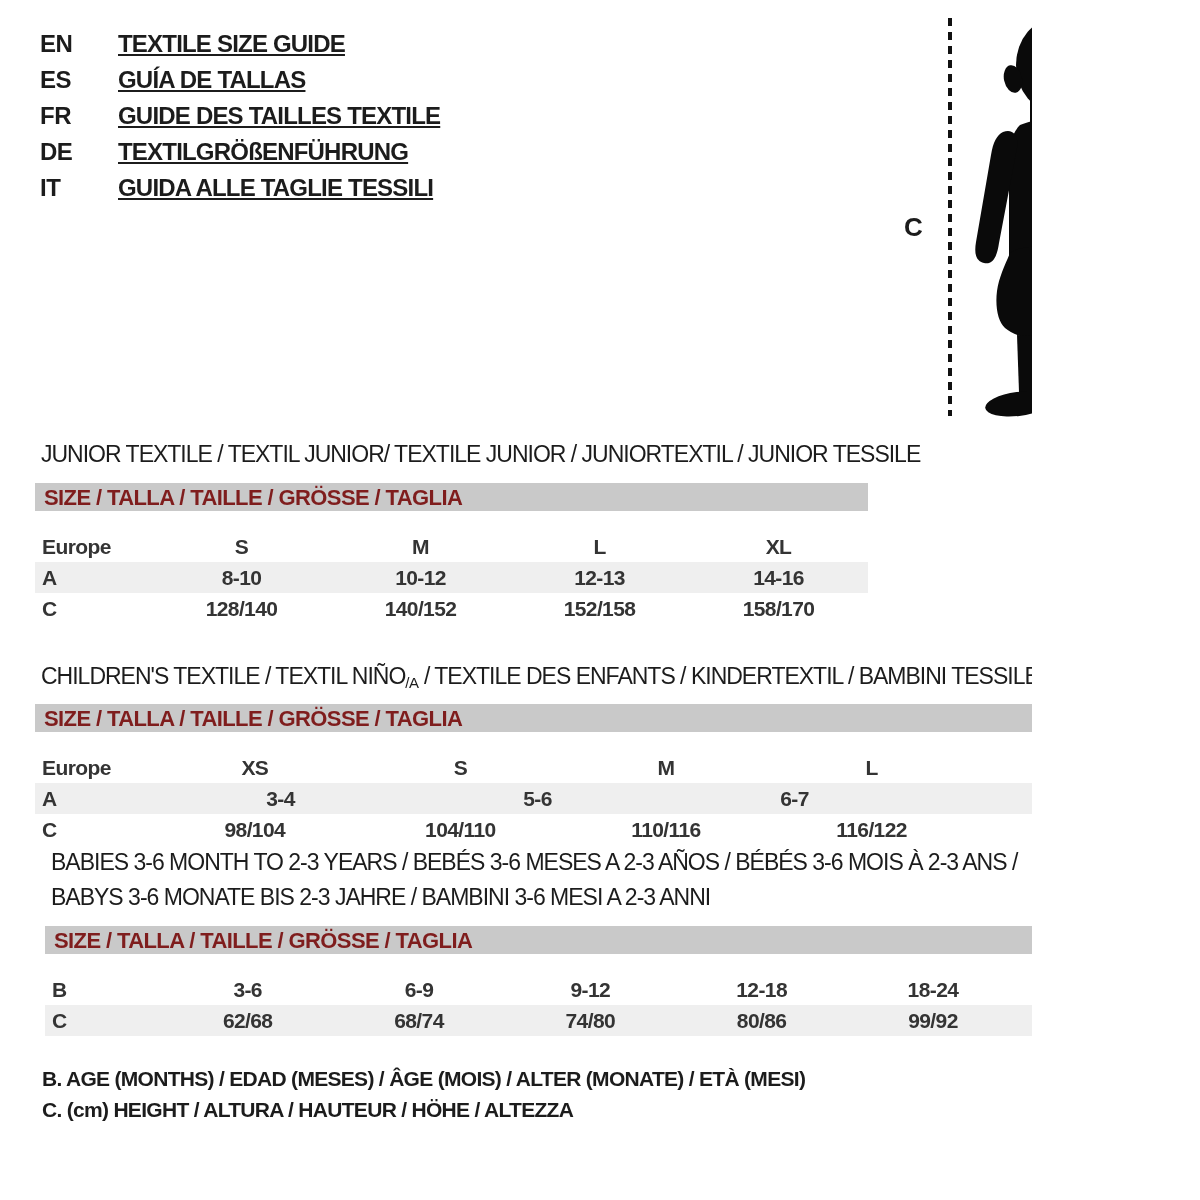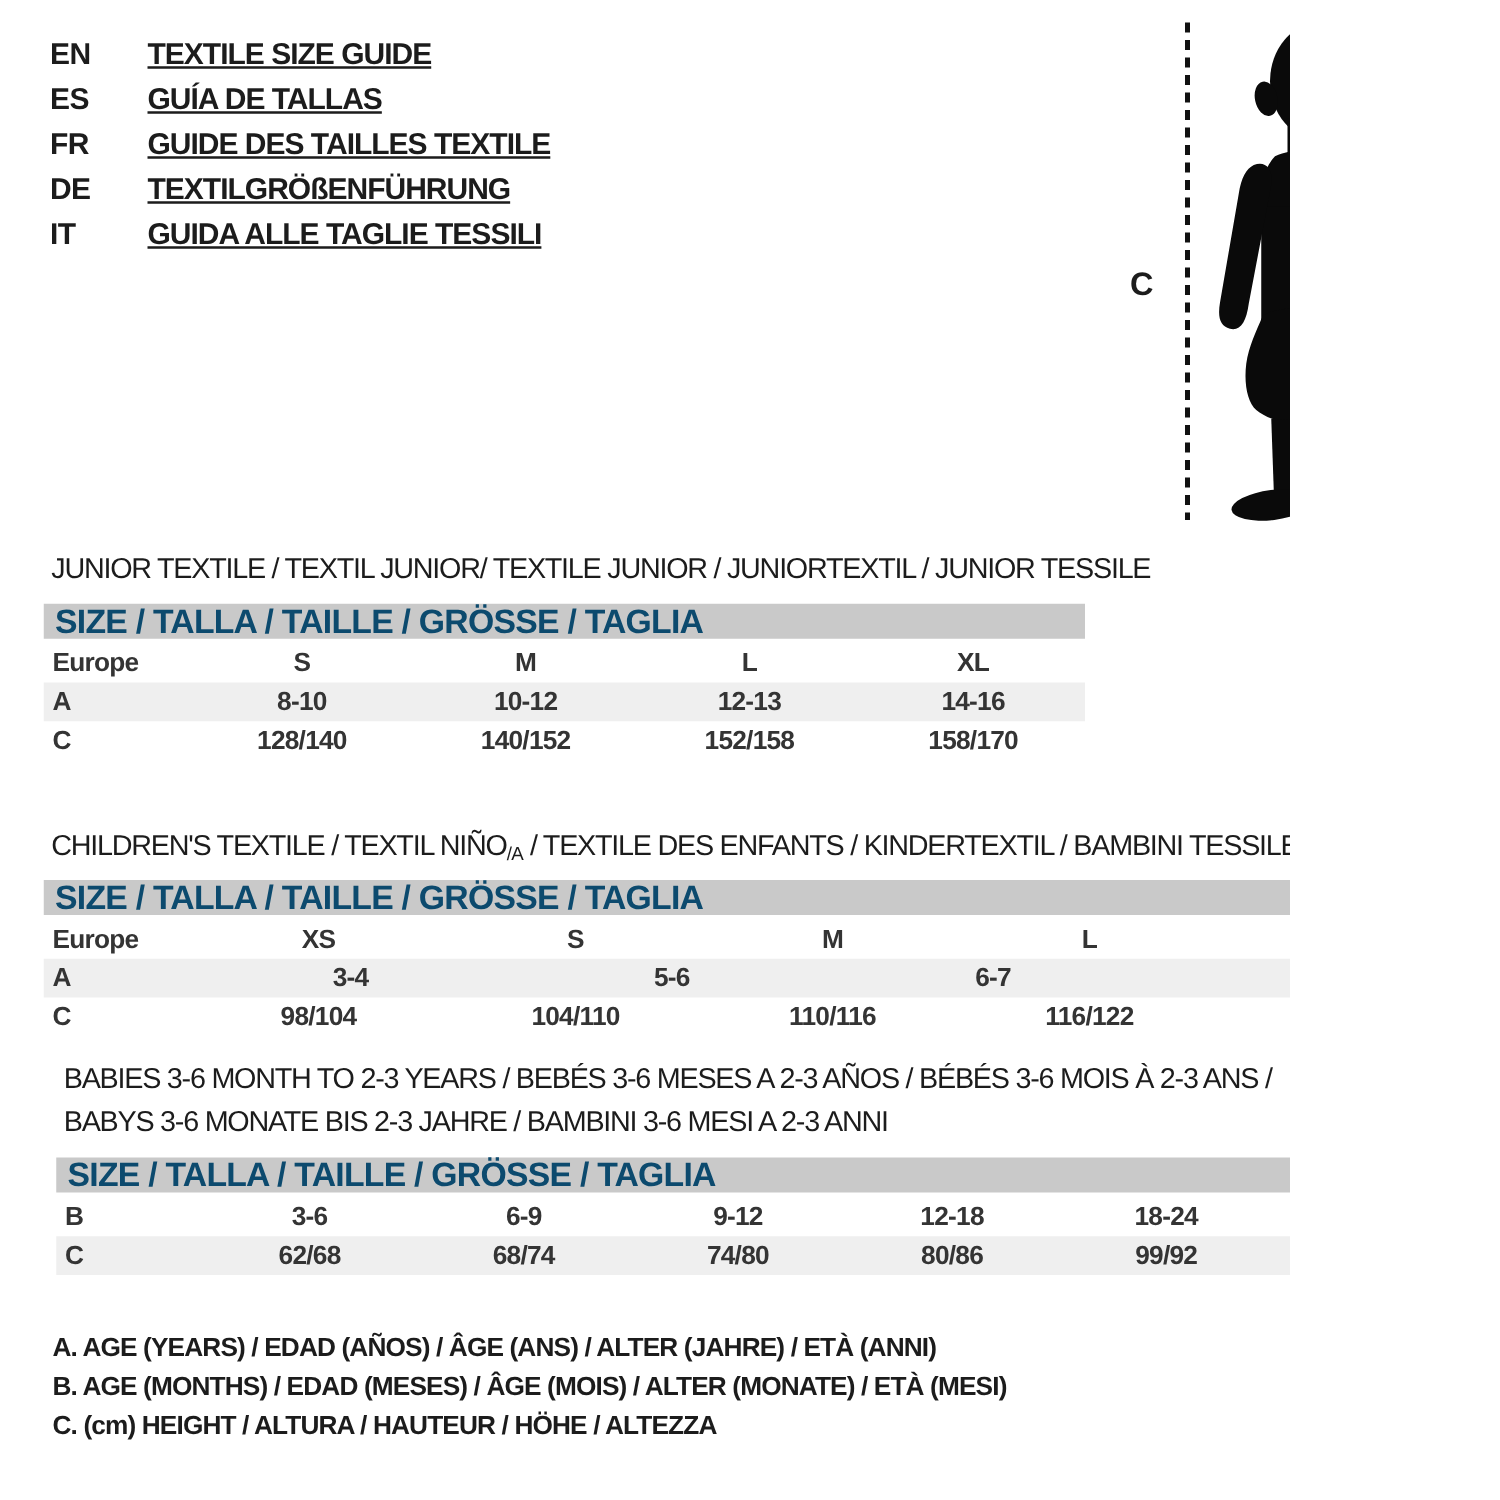--- a/index.html
+++ b/index.html
@@ -26,22 +26,22 @@
   .figure{position:absolute;left:900px;top:10px;width:280px;height:410px;}
   .figure-label{position:absolute;left:904px;top:212px;width:30px;font-size:26px;font-weight:700;}
 
   
   .size-section{position:absolute;}
   .sec-title{position:absolute;top:0;left:6px;margin:0;font-size:23px;font-weight:400;
              letter-spacing:-1px;line-height:35px;white-space:nowrap;}
   .subscript{font-size:15px;vertical-align:-4px;letter-spacing:-0.5px;}
   .size-table{position:absolute;left:0;width:100%;}
   .bar{height:28px;line-height:29px;background:var(--bar-bg);padding-left:9px;
-       font-size:27px;font-weight:700;letter-spacing:-0.6px;color:#0c4a6e;}
-  .rows{margin-top:4px;}
+       font-size:22px;font-weight:700;letter-spacing:-0.6px;color:#7f1d1d;}
+  .rows{margin-top:20px;}
   .trow{display:flex;height:31px;line-height:31px;font-size:21px;font-weight:700;
         letter-spacing:-0.6px;color:var(--table-ink);}
   .trow.shaded{background:var(--row-shade);}
   .tlabel{width:110px;padding-left:7px;}
   .tcell{flex:1;text-align:center;}
 
   
   .legend{position:absolute;left:42px;top:1063px;}
   .legend-line{height:31px;line-height:31px;font-size:21px;font-weight:700;
                letter-spacing:-0.7px;white-space:nowrap;}
@@ -198,18 +198,17 @@
             <div class="tcell">74/80</div>
             <div class="tcell">80/86</div>
             <div class="tcell">99/92</div>
             <div class="tcell">92/98</div>
           </div>
         </div>
     </div>
   </section>
 
   <div class="legend">
-      <div class="legend-line">A. AGE (YEARS) / EDAD (AÑOS) / ÂGE (ANS) / ALTER (JAHRE) / ETÀ (ANNI)</div>
       <div class="legend-line">B. AGE (MONTHS) / EDAD (MESES) / ÂGE (MOIS) / ALTER (MONATE) / ETÀ (MESI)</div>
       <div class="legend-line">C. (cm) HEIGHT / ALTURA / HAUTEUR / HÖHE / ALTEZZA</div>
     </div>
 
 </div>
 
 </body></html>

